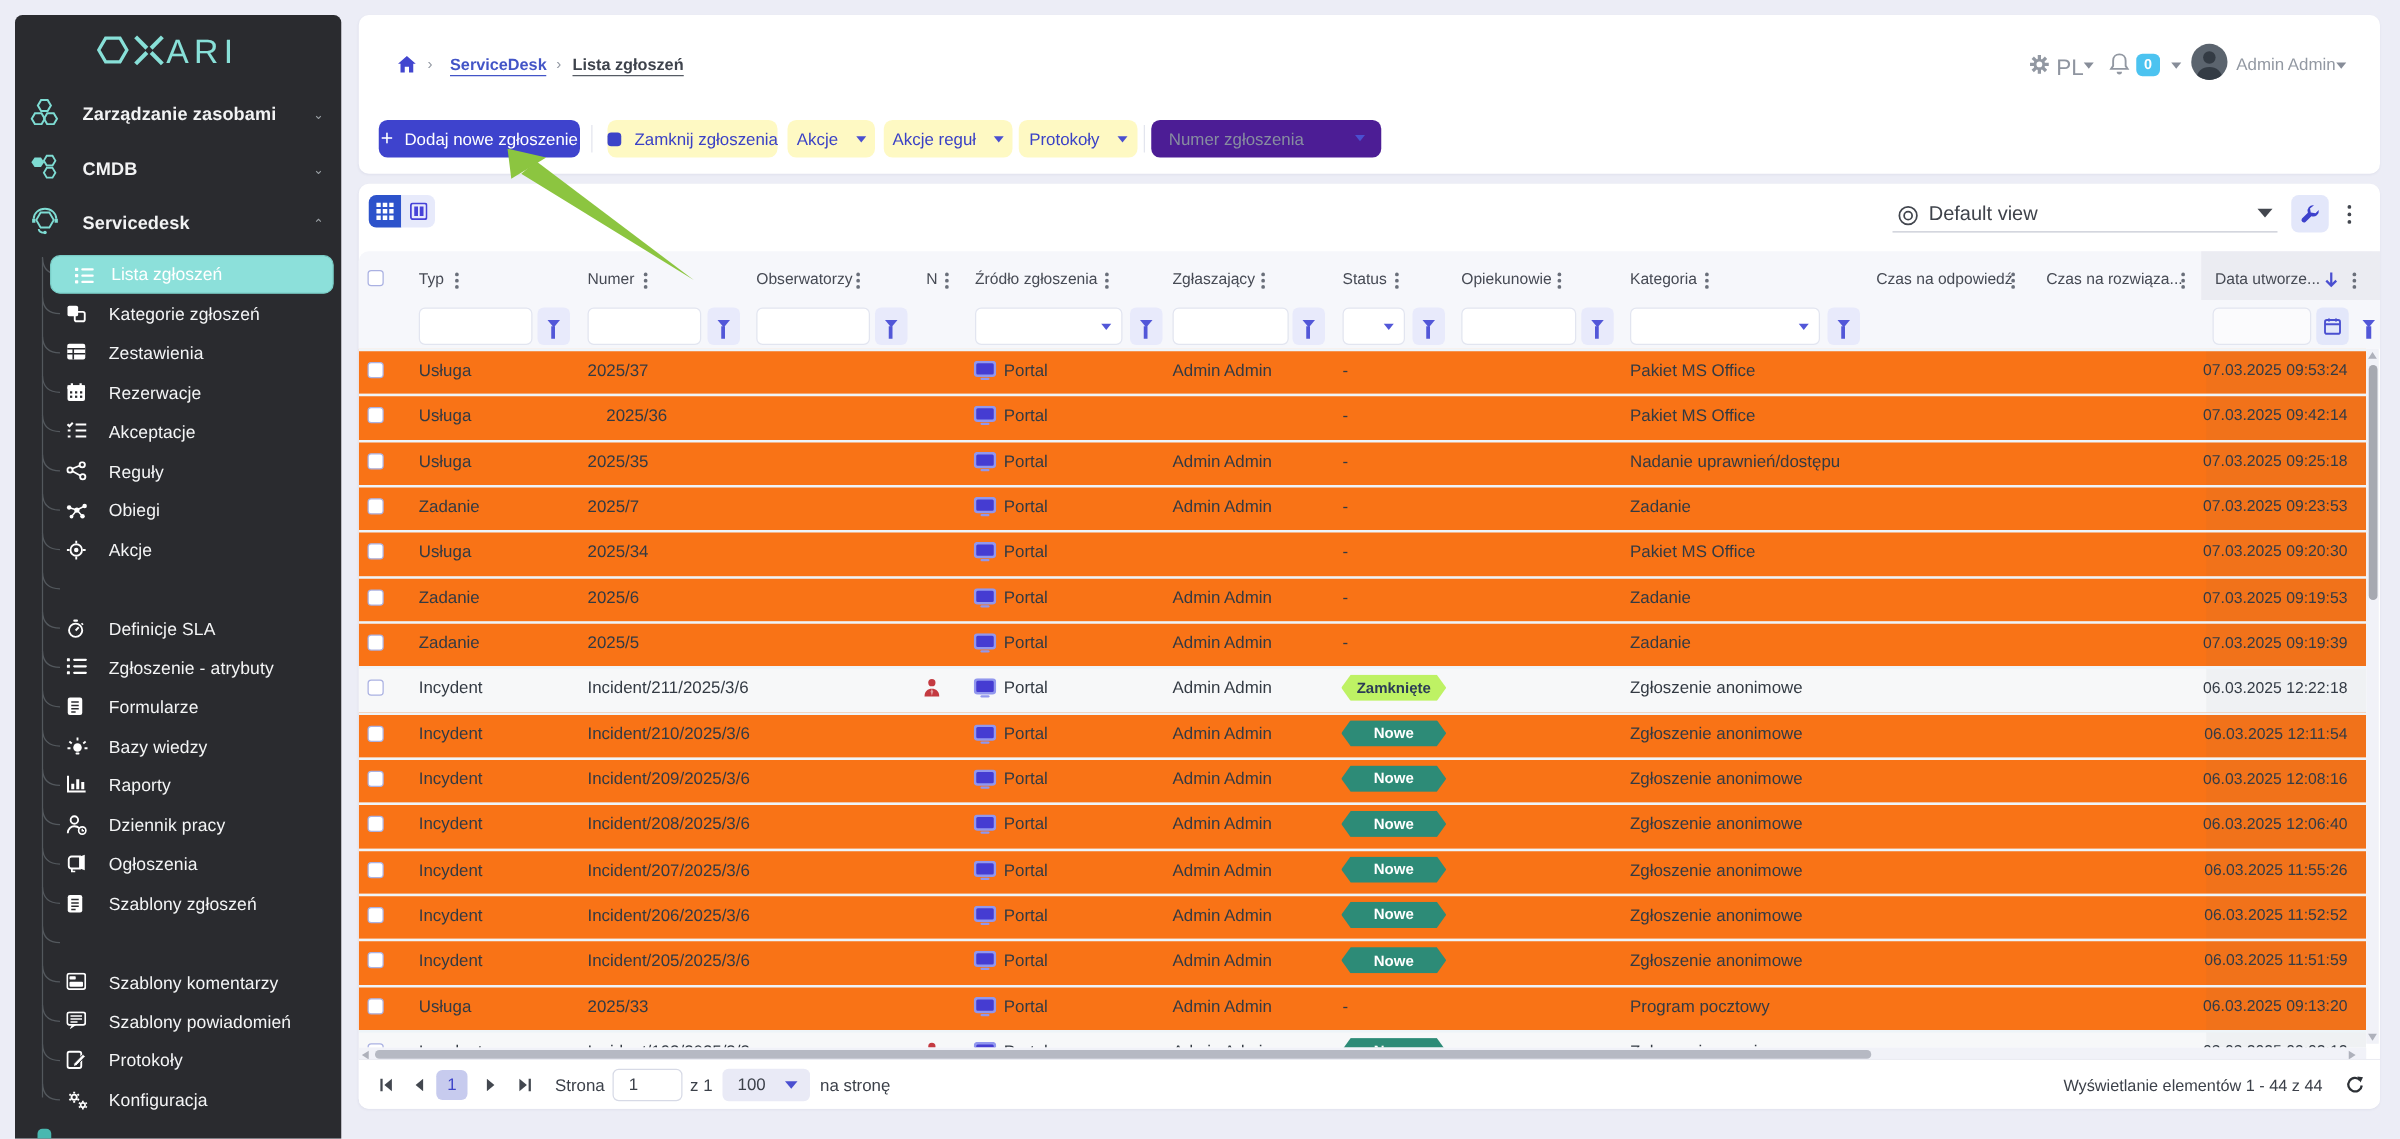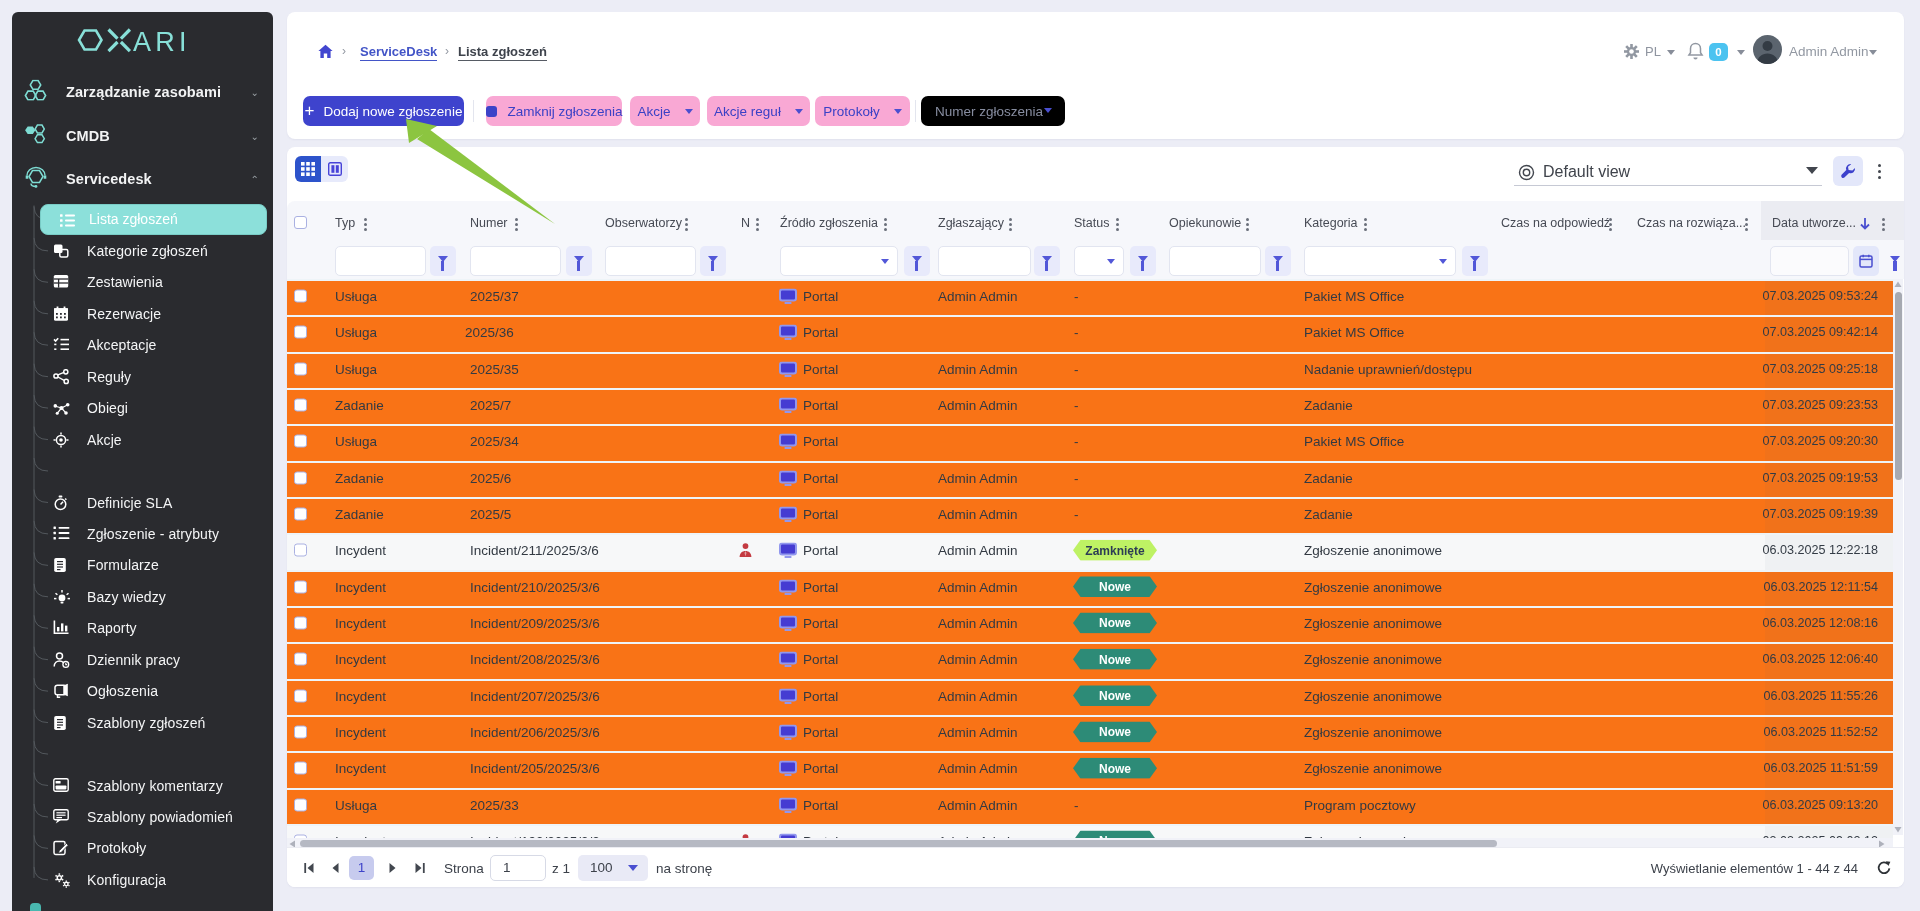--- a/index.html
+++ b/index.html
@@ -19,21 +19,21 @@
 .smi .tx{position:absolute;left:75px;top:50%;transform:translateY(-50%);font-size:14px;font-weight:400;letter-spacing:.1px;white-space:nowrap}
 #selpill{left:28px;top:192px;width:227px;height:31px;background:#8ce0da;border:1px solid #79ccc6;border-radius:8px}
 #selpill .ic{position:absolute;left:18px;top:7px}
 #selpill .tx{position:absolute;left:48px;top:6px;font-size:14px;color:#fff;font-weight:400}
 
 #topbar{left:287px;top:12px;width:1617px;height:127px;background:#fff;border-radius:8px;box-shadow:0 1px 2px rgba(45,55,95,.06)}
 .bc{font-size:13px;font-weight:700;color:#3e434c}
 .crumb-sep{color:#9298a2;font-size:12px;font-weight:400}
 #btnrow .btn{position:absolute;top:84px;height:30px;border-radius:7px;font-size:13.5px;display:flex;align-items:center;justify-content:center;white-space:nowrap}
 .btn-primary{background:#3e43cd;color:#fff}
-.btn-light{background:#f9a8d4;color:#3a41c6}
+.btn-light{background:#fef9c3;color:#3a41c6}
 .caret{display:inline-block;width:0;height:0;border-left:4.5px solid transparent;border-right:4.5px solid transparent;border-top:5.5px solid #4a4fd0}
 .caret-gray{display:inline-block;width:0;height:0;border-left:4.5px solid transparent;border-right:4.5px solid transparent;border-top:5.5px solid #878d99}
 
 #card{left:287px;top:147px;width:1617px;height:740px;background:#fff;border-radius:8px;box-shadow:0 1px 2px rgba(45,55,95,.06)}
 #gridhead{left:0;top:54px;width:1617px;height:78px;background:#f6f7fb;border-radius:8px 8px 0 0}
 .hlbl{position:absolute;top:15px;font-size:12.5px;color:#464a54;white-space:nowrap}
 .dots3{position:absolute;top:17px;width:3px;height:13px;color:#6a6f7a}
 .dots3 i{display:block;width:3px;height:3px;border-radius:50%;background:#6a6f7a;margin-bottom:2px}
 .fin{position:absolute;top:45px;height:30px;background:#fff;border:1px solid #e2e5f0;border-radius:5px}
 .fbtn{position:absolute;top:45px;width:26px;height:30px;background:#e8eafb;border-radius:5px}
@@ -389,21 +389,21 @@
     <svg class="abs" style="left:1336px;top:31px" width="17" height="17" viewBox="0 0 17 17">
         <g fill="#9298a2">
           <rect x="7.2" y="1" width="2.6" height="15"></rect>
           <rect x="1" y="7.2" width="15" height="2.6"></rect>
           <rect x="7.2" y="1" width="2.6" height="15" transform="rotate(45 8.5 8.5)"></rect>
           <rect x="7.2" y="1" width="2.6" height="15" transform="rotate(-45 8.5 8.5)"></rect>
           <circle cx="8.5" cy="8.5" r="4.6"></circle>
         </g>
         <circle cx="8.5" cy="8.5" r="2.3" fill="#fff"></circle>
       </svg>
-    <span class="abs" style="left:1358px;top:32px;font-size:13px;color:#8f95a0">PL</span>
+    <span class="abs" style="left:1358px;top:32px;font-size:18px;color:#8f95a0">PL</span>
     <span class="abs caret-gray" style="left:1380px;top:38px"></span>
     <svg class="abs" style="left:1400px;top:30px" width="17" height="18" viewBox="0 0 17 18">
         <path d="M8.5 1.5 c-3 0-5 2.2-5 5 v4.2 l-1.6 2.4 h13.2 l-1.6-2.4 V6.5 c0-2.8-2-5-5-5Z" fill="none" stroke="#9298a2" stroke-width="1.5"></path>
         <path d="M6.4 15.4 a2.1 2.1 0 0 0 4.2 0" fill="#9298a2"></path>
       </svg>
     <div class="abs" style="left:1422px;top:31px;width:19px;height:18px;background:#4cc3f0;border-radius:5px;color:#fff;font-size:11.5px;font-weight:700;text-align:center;line-height:18px">0</div>
     <span class="abs caret-gray" style="left:1450px;top:38px"></span>
     <div class="abs" style="left:1466px;top:23px;width:29px;height:29px;border-radius:50%;background:#5b646e;overflow:hidden"><svg width="29" height="29" viewBox="0 0 29 29">
           <circle cx="14.5" cy="11" r="5" fill="#333b44"></circle>
           <path d="M4 29 c0-7 5-10.5 10.5-10.5 S25 22 25 29Z" fill="#333b44"></path>
@@ -412,21 +412,21 @@
     <span class="abs caret-gray" style="left:1582px;top:38px"></span>
 
     <div id="btnrow">
       <div class="btn btn-primary" style="left:16px;width:161px"><span style="font-size:17px;font-weight:400;margin-right:9px">+</span>Dodaj nowe zgłoszenie</div>
       <div class="abs" style="left:186px;top:88px;width:1px;height:22px;background:#e3e5ee"></div>
       <div class="btn btn-light" style="left:199px;width:136px"><span style="display:inline-block;flex-shrink:0;width:11px;height:11px;background:#3c43c8;border-radius:3px;margin-right:11px"></span>Zamknij zgłoszenia</div>
       <div class="btn btn-light" style="left:343px;width:70px">Akcje<span class="caret" style="margin-left:14px"></span></div>
       <div class="btn btn-light" style="left:420px;width:103px">Akcje reguł<span class="caret" style="margin-left:14px"></span></div>
       <div class="btn btn-light" style="left:528px;width:95px">Protokoły<span class="caret" style="margin-left:14px"></span></div>
       <div class="abs" style="left:628px;top:88px;width:1px;height:22px;background:#e3e5ee"></div>
-      <div class="btn" style="left:634px;width:144px;background:#000000;justify-content:flex-start;padding-left:14px;color:#878da0">Numer zgłoszenia<span class="caret" style="position:absolute;right:13px;top:12px"></span></div>
+      <div class="btn" style="left:634px;width:184px;background:#4c1d95;justify-content:flex-start;padding-left:14px;color:#878da0">Numer zgłoszenia<span class="caret" style="position:absolute;right:13px;top:12px"></span></div>
     </div>
   </div>
   <div class="abs" id="card">
 
     <div class="abs" style="left:8px;top:9px;width:26px;height:26px;background:#2d53cb;border-radius:6px 0 0 6px">
         <svg style="position:absolute;left:6px;top:6px" width="14" height="14" viewBox="0 0 14 14">
           <g fill="#fff">
             <rect x="0" y="0" width="3.6" height="3.6"></rect>
             <rect x="5.2" y="0" width="3.6" height="3.6"></rect>
             <rect x="10.4" y="0" width="3.6" height="3.6"></rect>
@@ -604,21 +604,21 @@
           <span class="cell" style="left:516px">Portal</span>
           <span class="cell" style="left:651px">Admin Admin</span>
           <span class="cell" style="left:787px">-</span>
           <span class="cell" style="left:1017px">Pakiet MS Office</span>
           <span class="cell" style="right:15px;font-size:12.6px">07.03.2025 09:53:24</span>
           <span class="tint"></span>
         </div>
       <div class="row blue">
           <span class="ckb"></span>
           <span class="cell" style="left:48px">Usługa</span>
-          <span class="cell" style="left:178px">2025/36</span>
+          <span class="cell" style="left:198px">2025/36</span>
           <span class="moni"><svg width="18" height="16" viewBox="0 0 18 16">
               <rect x="1" y="1" width="16" height="11" rx="2.2" fill="#453cd2" stroke="#9197ee" stroke-width="2"></rect>
               <rect x="5.4" y="13.6" width="7.2" height="1.9" rx="0.95" fill="#9197ee"></rect>
             </svg></span>
           <span class="cell" style="left:516px">Portal</span>
           <span class="cell" style="left:787px">-</span>
           <span class="cell" style="left:1017px">Pakiet MS Office</span>
           <span class="cell" style="right:15px;font-size:12.6px">07.03.2025 09:42:14</span>
           <span class="tint"></span>
         </div>

